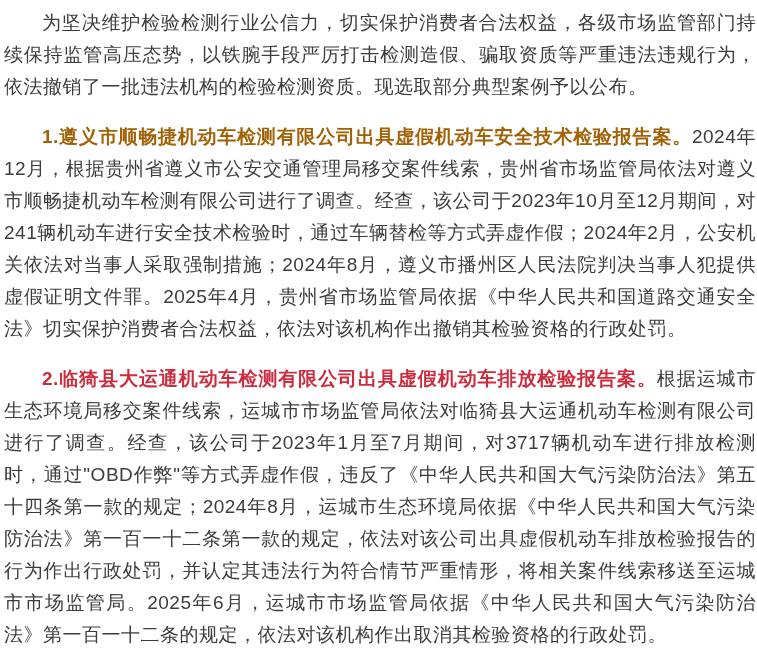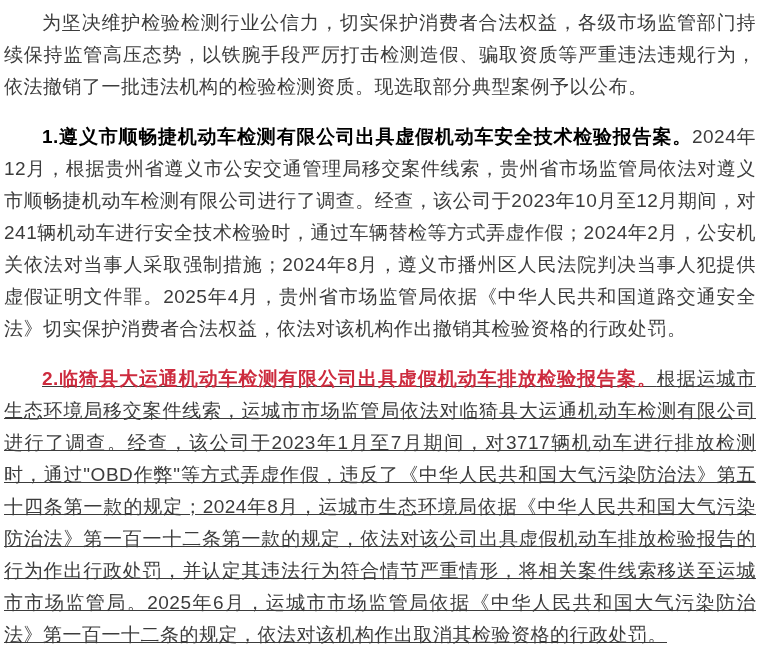--- a/index.html
+++ b/index.html
@@ -22,30 +22,29 @@
     line-height: 32px;
     text-align: justify;
     letter-spacing: 0.5px;
   }
   .para {
     margin: 0 0 18px 0;
     text-indent: 2em;
   }
   .para:last-child {
     margin-bottom: 0;
-    text-decoration: underline;
   }
   .case-title {
     font-weight: bold;
   }
 </style>
 </head>
 <body style="background: rgb(255, 255, 255);">
 
 <div class="doc" style="color: rgb(60, 60, 60);">
 
   <p class="para">为坚决维护检验检测行业公信力，切实保护消费者合法权益，各级市场监管部门持续保持监管高压态势，以铁腕手段严厉打击检测造假、骗取资质等严重违法违规行为，依法撤销了一批违法机构的检验检测资质。现选取部分典型案例予以公布。</p>
 
-  <p class="para"><strong class="case-title" style="color: #000000;">1.遵义市顺畅捷机动车检测有限公司出具虚假机动车安全技术检验报告案。</strong><span>2024年12月，根据贵州省遵义市公安交通管理局移交案件线索，贵州省市场监管局依法对遵义市顺畅捷机动车检测有限公司进行了调查。经查，该公司于2023年10月至12月期间，对241辆机动车进行安全技术检验时，通过车辆替检等方式弄虚作假；2024年2月，公安机关依法对当事人采取强制措施；2024年8月，遵义市播州区人民法院判决当事人犯提供虚假证明文件罪。2025年4月，贵州省市场监管局依据《中华人民共和国道路交通安全法》切实保护消费者合法权益，依法对该机构作出撤销其检验资格的行政处罚。</span></p>
+  <p class="para"><strong class="case-title" style="color: #a16207;">1.遵义市顺畅捷机动车检测有限公司出具虚假机动车安全技术检验报告案。</strong><span>2024年12月，根据贵州省遵义市公安交通管理局移交案件线索，贵州省市场监管局依法对遵义市顺畅捷机动车检测有限公司进行了调查。经查，该公司于2023年10月至12月期间，对241辆机动车进行安全技术检验时，通过车辆替检等方式弄虚作假；2024年2月，公安机关依法对当事人采取强制措施；2024年8月，遵义市播州区人民法院判决当事人犯提供虚假证明文件罪。2025年4月，贵州省市场监管局依据《中华人民共和国道路交通安全法》切实保护消费者合法权益，依法对该机构作出撤销其检验资格的行政处罚。</span></p>
 
   <p class="para"><strong class="case-title" style="color: rgb(205, 43, 62);">2.临猗县大运通机动车检测有限公司出具虚假机动车排放检验报告案。</strong><span>根据运城市生态环境局移交案件线索，运城市市场监管局依法对临猗县大运通机动车检测有限公司进行了调查。经查，该公司于2023年1月至7月期间，对3717辆机动车进行排放检测时，通过"OBD作弊"等方式弄虚作假，违反了《中华人民共和国大气污染防治法》第五十四条第一款的规定；2024年8月，运城市生态环境局依据《中华人民共和国大气污染防治法》第一百一十二条第一款的规定，依法对该公司出具虚假机动车排放检验报告的行为作出行政处罚，并认定其违法行为符合情节严重情形，将相关案件线索移送至运城市市场监管局。2025年6月，运城市市场监管局依据《中华人民共和国大气污染防治法》第一百一十二条的规定，依法对该机构作出取消其检验资格的行政处罚。</span></p>
 
 </div>
 
 </body></html>

